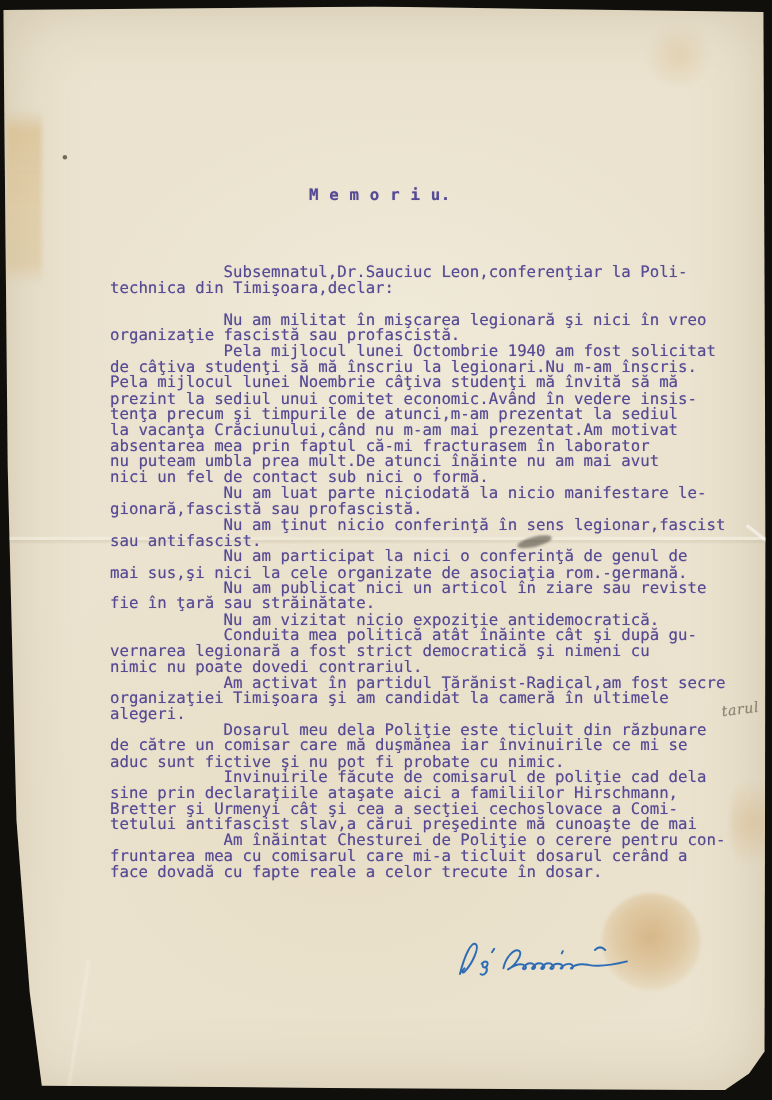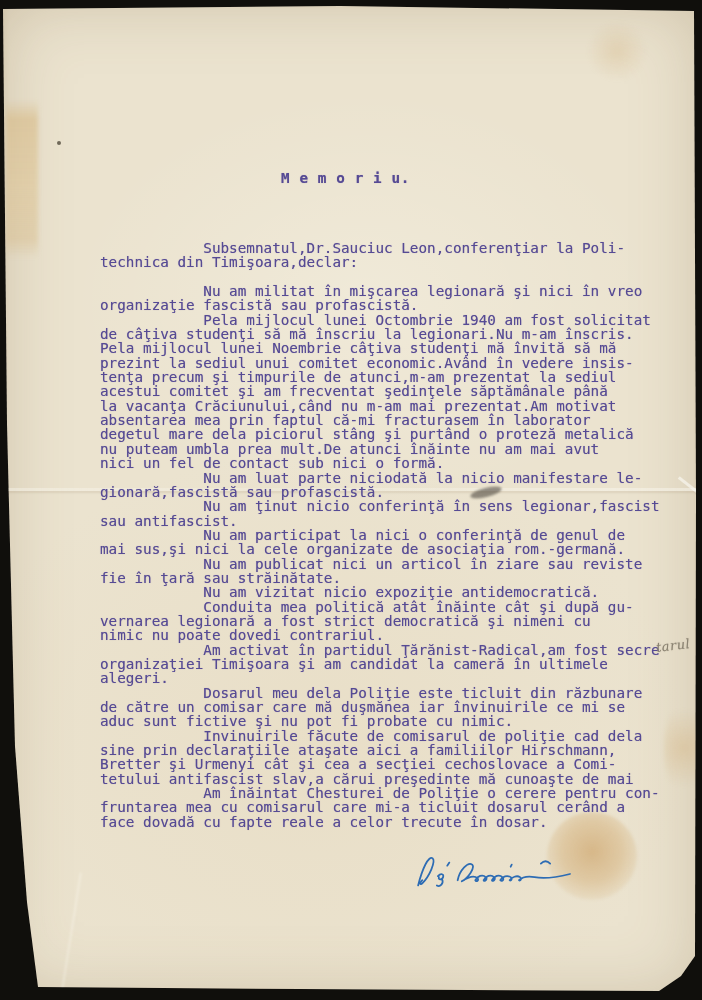--- a/index.html
+++ b/index.html
@@ -140,24 +140,22 @@
         <div class="line">            Subsemnatul,Dr.Sauciuc Leon,conferenţiar la Poli-</div>
         <div class="line">technica din Timişoara,declar:</div>
         <div class="line"></div>
         <div class="line">            Nu am militat în mişcarea legionară şi nici în vreo</div>
         <div class="line">organizaţie fascistă sau profascistă.</div>
         <div class="line">            Pela mijlocul lunei Octombrie 1940 am fost solicitat</div>
         <div class="line">de câţiva studenţi să mă înscriu la legionari.Nu m-am înscris.</div>
         <div class="line">Pela mijlocul lunei Noembrie câţiva studenţi mă învită să mă</div>
         <div class="line">prezint la sediul unui comitet economic.Având în vedere insis-</div>
         <div class="line">tenţa precum şi timpurile de atunci,m-am prezentat la sediul</div>
-        <div class="line">acestui comitet şi am frecventat şedinţele săptămânale până</div>
         <div class="line">la vacanţa Crăciunului,când nu m-am mai prezentat.Am motivat</div>
         <div class="line">absentarea mea prin faptul că-mi fracturasem în laborator</div>
-        <div class="line">degetul mare dela piciorul stâng şi purtând o proteză metalică</div>
         <div class="line">nu puteam umbla prea mult.De atunci înăinte nu am mai avut</div>
         <div class="line">nici un fel de contact sub nici o formă.</div>
         <div class="line">            Nu am luat parte niciodată la nicio manifestare le-</div>
         <div class="line">gionară,fascistă sau profascistă.</div>
         <div class="line">            Nu am ţinut nicio conferinţă în sens legionar,fascist</div>
         <div class="line">sau antifascist.</div>
         <div class="line">            Nu am participat la nici o conferinţă de genul de</div>
         <div class="line">mai sus,şi nici la cele organizate de asociaţia rom.-germană.</div>
         <div class="line">            Nu am publicat nici un articol în ziare sau reviste</div>
         <div class="line">fie în ţară sau străinătate.</div>

